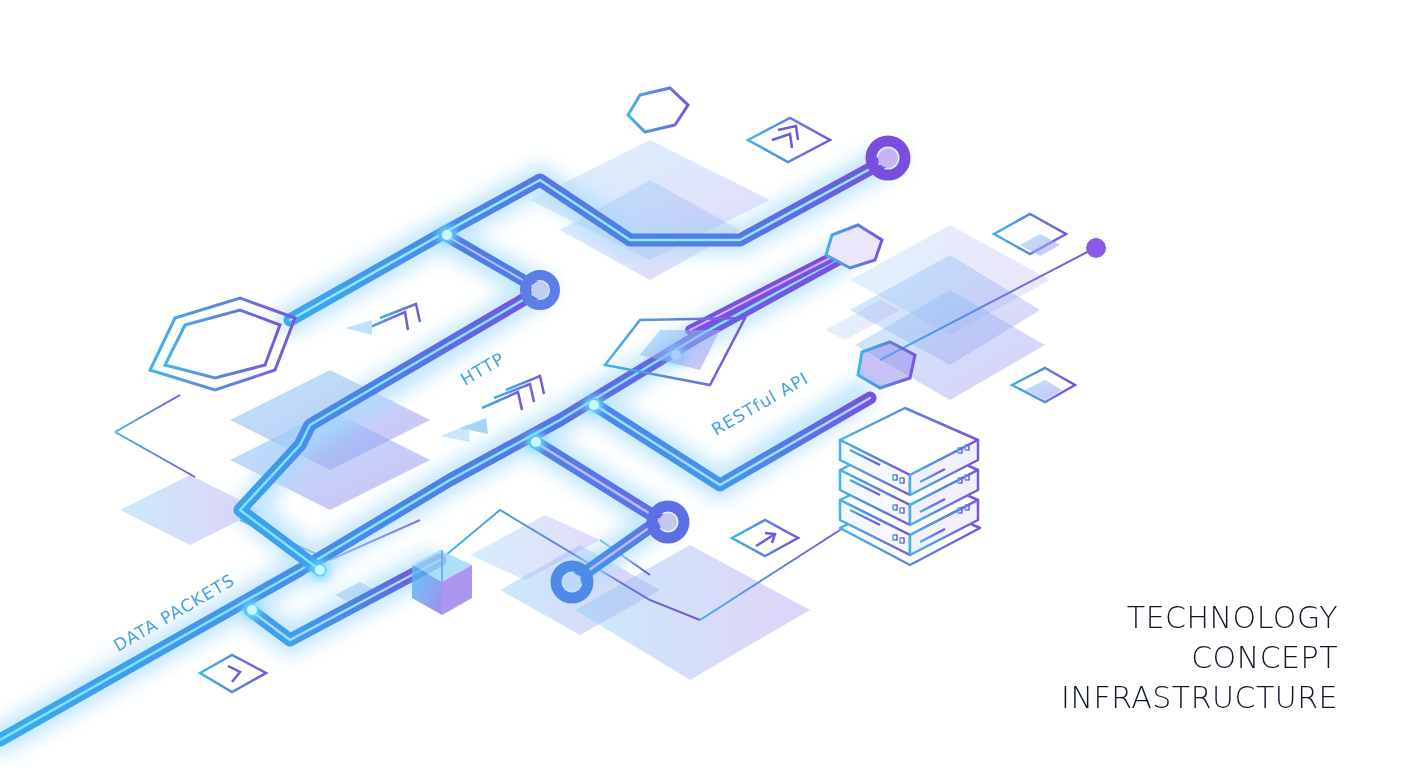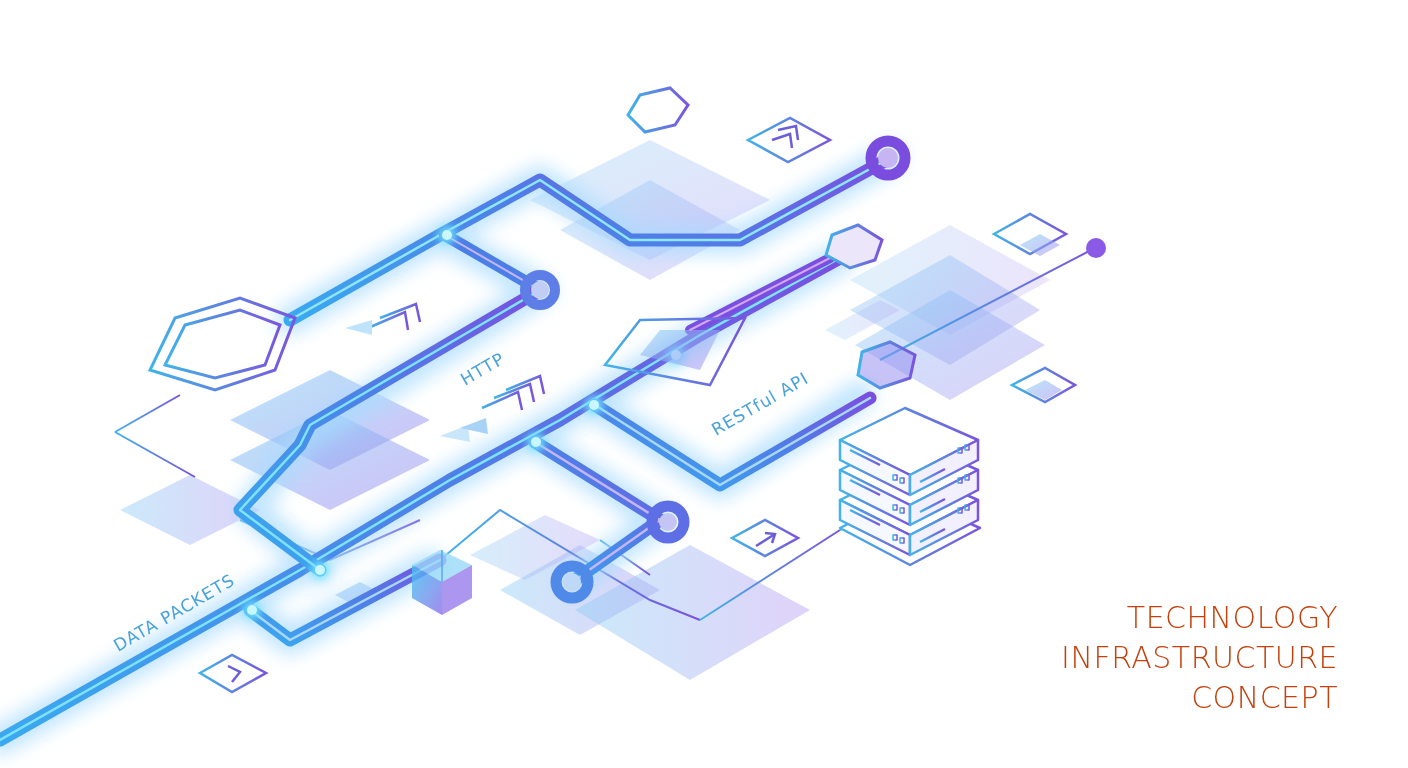--- a/index.html
+++ b/index.html
@@ -4,21 +4,21 @@
 <style>
   html, body { margin: 0; padding: 0; }
   body {
     width: 1408px; height: 768px; overflow: hidden; position: relative;
     background: #ffffff;
     font-family: "Liberation Sans", "DejaVu Sans", sans-serif;
   }
   #scene { position: absolute; left: 0; top: 0; width: 1408px; height: 768px; }
   .caption {
     position: absolute; right: 70px; top: 598px;
-    text-align: right; color: #c2410c;
+    text-align: right; color: #0f172a;
     font-family: "DejaVu Sans", "Liberation Sans", sans-serif;
     font-weight: 300; font-size: 30px; line-height: 40px; letter-spacing: 0.5px;
   }
   .caption div { white-space: nowrap; }
   .iso-label {
     font-family: "DejaVu Sans", "Liberation Sans", sans-serif;
     font-size: 17px; letter-spacing: 1px; fill: #4aa3d8;
   }
 </style>
 </head>
@@ -267,15 +267,15 @@
     </g>
   </g>
 
   <text class="iso-label" transform="translate(465,386) rotate(-30)">HTTP</text>
   <text class="iso-label" transform="translate(716,436) rotate(-30)">RESTful API</text>
   <text class="iso-label" transform="translate(118,652) rotate(-30)">DATA PACKETS</text>
 </svg>
 
 <div class="caption">
   <div>TECHNOLOGY</div>
+  <div>CONCEPT</div>
   <div>INFRASTRUCTURE</div>
-  <div>CONCEPT</div>
 </div>
 
 </body></html>

